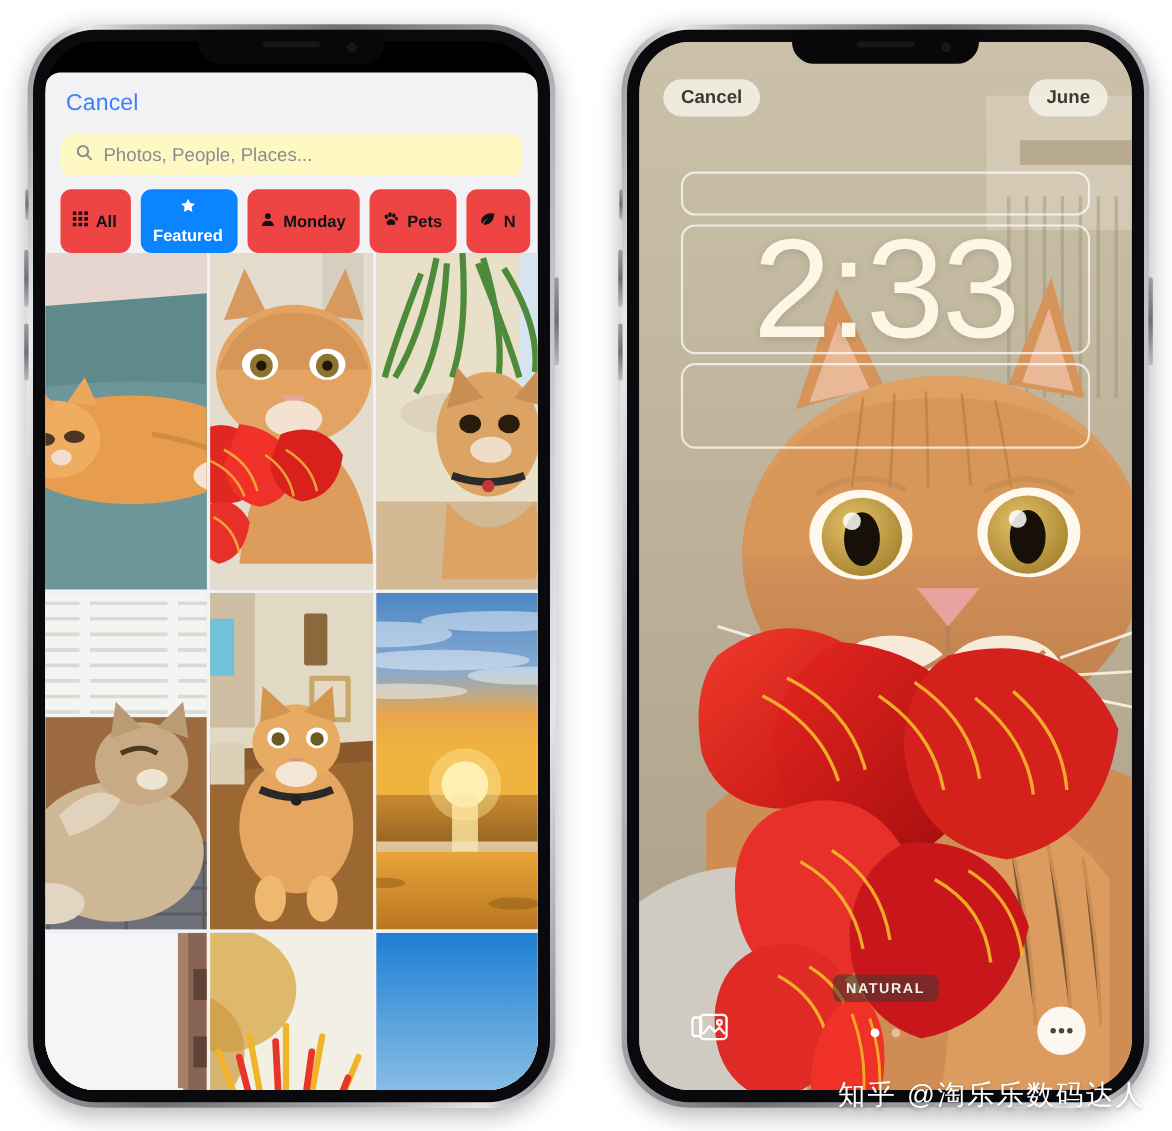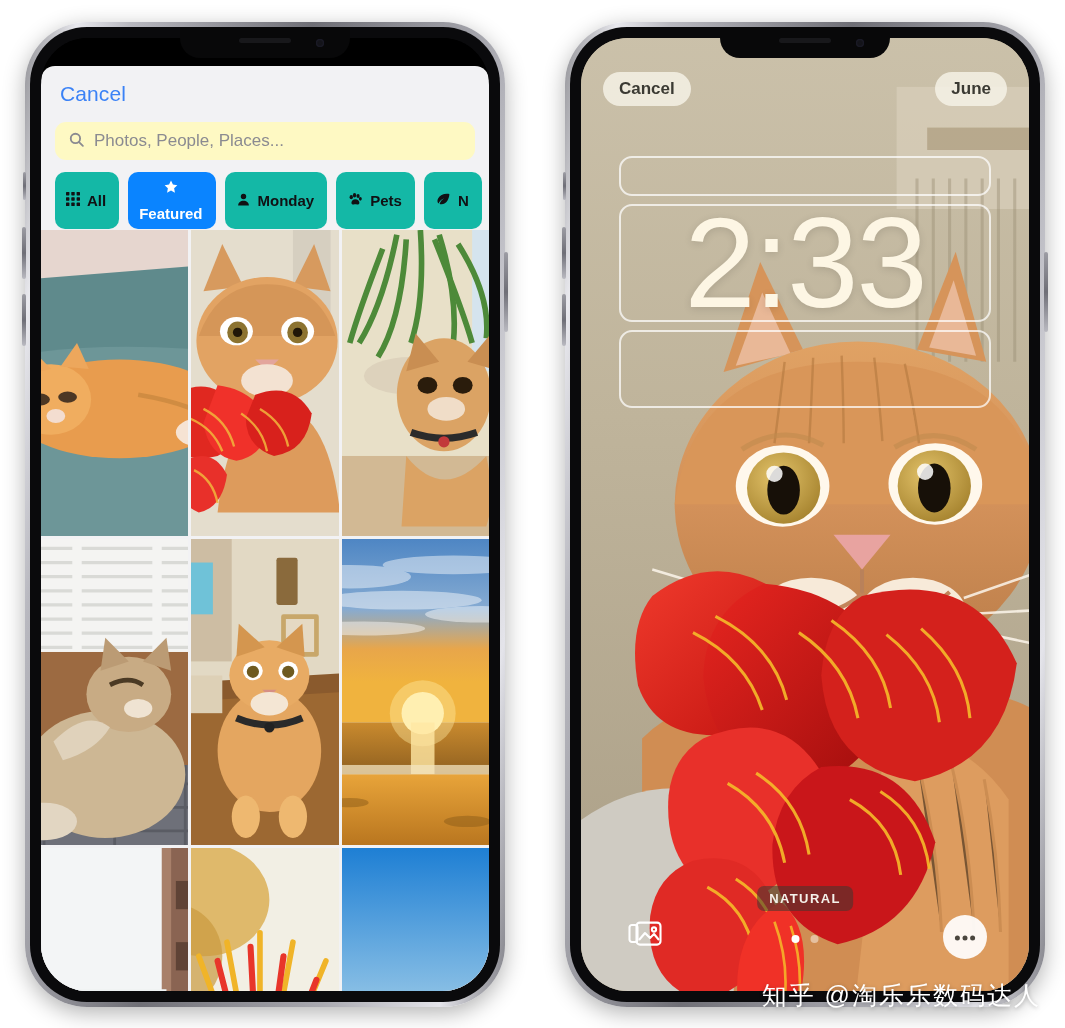--- a/index.html
+++ b/index.html
@@ -127,21 +127,21 @@
   .chips {
     display: flex;
     gap: 9px;
     padding: 12px 0 11px 14px;
     overflow: hidden;
   }
   .chip {
     display: flex;
     align-items: center;
     gap: 7px;
-    background: #14b8a6;
+    background: #ef4444;
     border-radius: 10px;
     padding: 7px 13px 7px 11px;
     font-size: 15px;
     font-weight: bold;
     color: #111114;
     white-space: nowrap;
     flex: 0 0 auto;
   }
   .chip.sel { background:#0a84ff; color:#fff;flex-direction:column; }
   .photo-grid {

